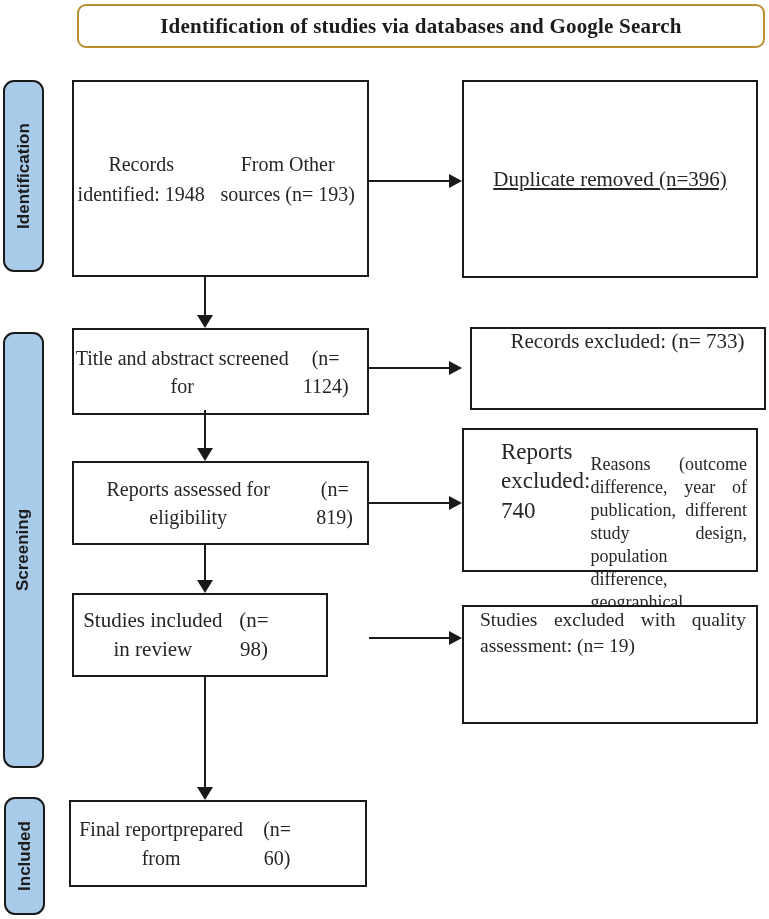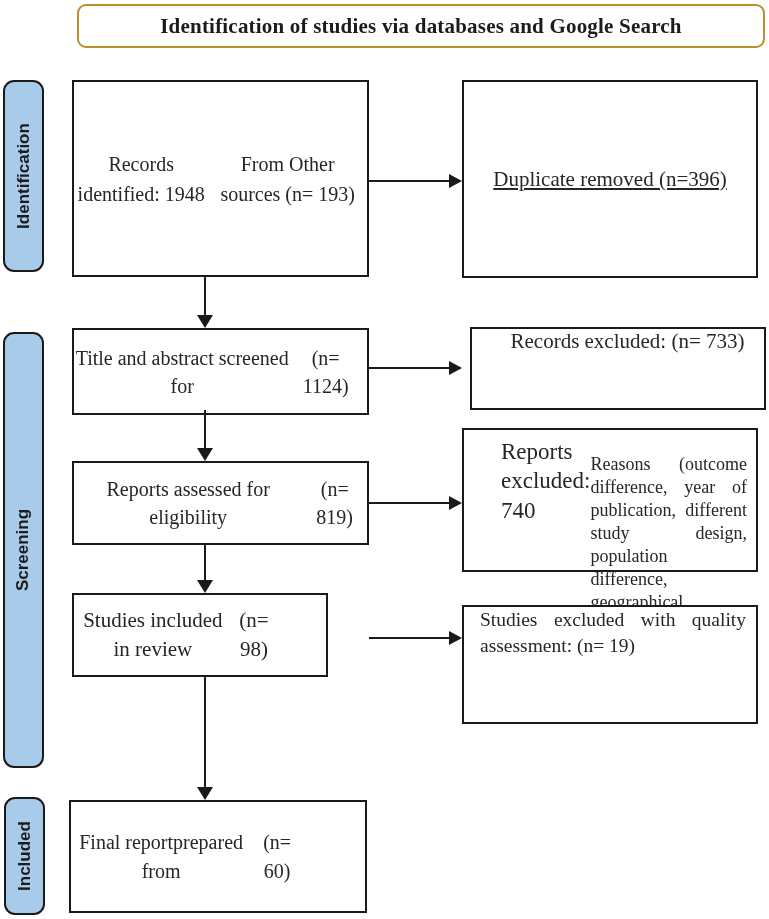--- a/index.html
+++ b/index.html
@@ -36,21 +36,21 @@
     position:absolute; box-sizing:border-box; background:#ffffff;
     border:2px solid #1a1a1a; display:flex; flex-direction:row;
     justify-content:center; color:#262626;
   }
   .center { align-items:center; text-align:center; }
 
   .b-records   { left:72px;  top:80px;  width:297px; height:197px; font-size:20px; line-height:1.5; }
   .b-titleabs  { left:72px;  top:328px; width:297px; height:87px;  font-size:20px; line-height:1.4; padding-right:6px; }
   .b-assessed  { left:72px;  top:461px; width:297px; height:84px;  font-size:20px; line-height:1.4; }
   .b-included  { left:72px;  top:593px; width:256px; height:84px;  font-size:21px; line-height:1.4; padding-right:50px; }
-  .b-final     { left:69px;  top:800px; width:298px; height:113px; font-size:20px; line-height:1.45; padding-right:62px; }
+  .b-final     { left:69px;  top:800px; width:298px; height:87px; font-size:20px; line-height:1.45; padding-right:62px; }
 
   .b-duplicate { left:462px; top:80px;  width:296px; height:198px; font-size:21px;text-decoration:underline; }
   .b-recexcl   { left:462px; top:327px; width:296px; height:83px;  font-size:21px; padding-left:19px;margin-left:8px; }
   .b-repexcl   { left:462px; top:428px; width:296px; height:144px; font-size:18px; line-height:1.28;
                  justify-content:flex-start; padding:7px 9px 4px 14px; }
   .b-repexcl .heading { font-size:23px;margin-left:23px; }
   .b-repexcl .reasons { text-align:justify;margin-top:16px; }
   .b-qualexcl  { left:462px; top:593px; width:296px; height:119px; font-size:19.5px; line-height:1.35;
                  padding:0 10px 0 16px; text-align:justify;margin-top:12px; }
 

